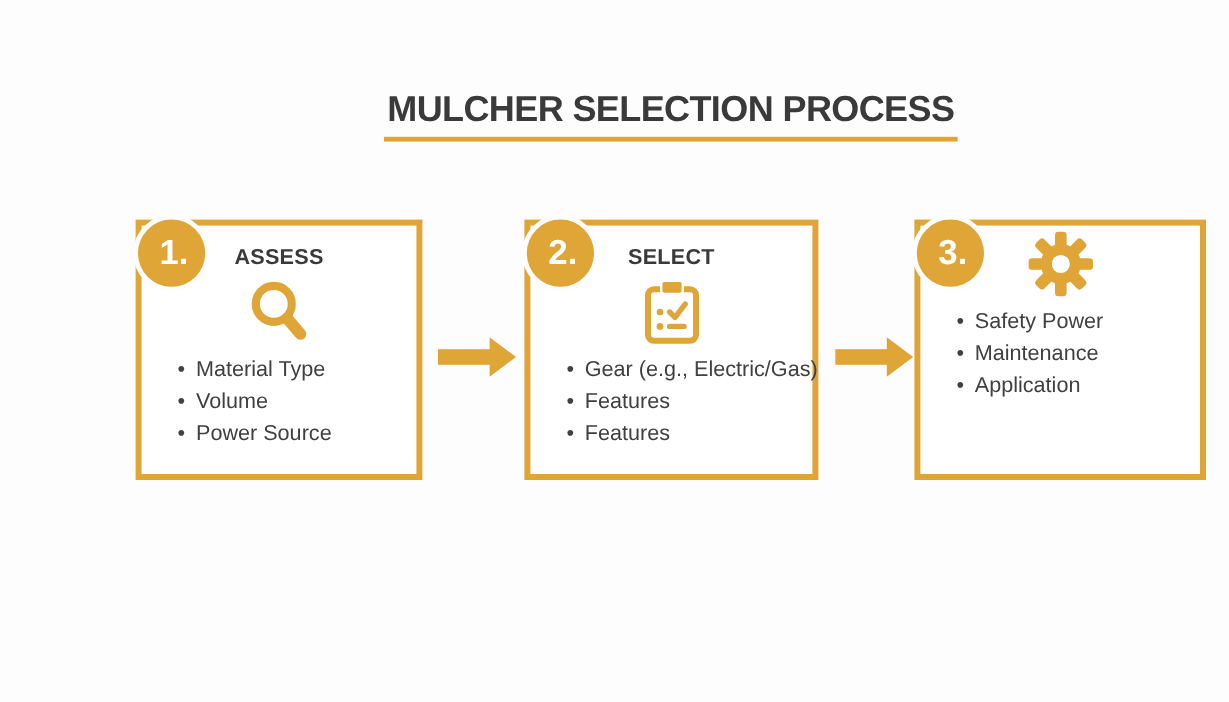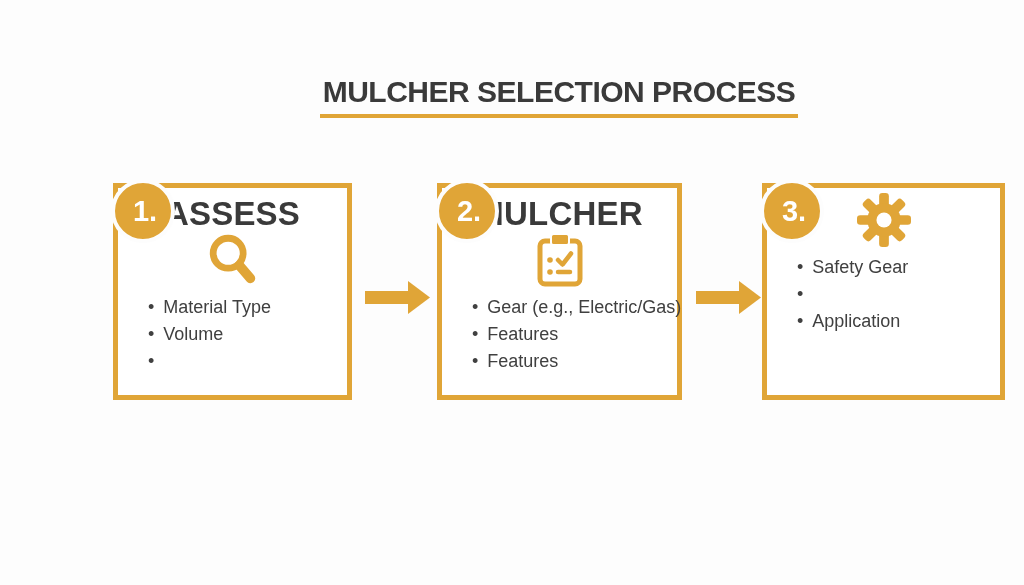--- a/index.html
+++ b/index.html
@@ -22,21 +22,21 @@
     border:5px solid var(--accent);}
   .box1{left:66px;width:239px;}
   .box2{left:390px;width:245px;}
   .box3{left:715px;width:243px;}
 
   .num-circle{position:absolute;left:-7px;top:-9px;width:64px;height:64px;
     background:var(--accent);border:4px solid var(--bg);border-radius:50%;
     display:flex;align-items:center;justify-content:center;z-index:2;}
   .num-circle span{color:#fff;font-weight:bold;font-size:29px;padding-left:4px;}
 
-  .step-heading{margin-top:12px;text-align:center;font-size:33px;line-height:28px;
+  .step-heading{margin-top:12px;text-align:center;font-size:18px;line-height:28px;
     font-weight:bold;color:var(--heading);letter-spacing:0.2px;}
 
   .icon-wrap{margin-top:2px;height:60px;display:flex;align-items:center;
     justify-content:center;color:var(--accent);}
 
   .item-list{margin-top:4px;padding-left:30px;list-style:none;}
   .item-row{display:flex;align-items:baseline;line-height:27px;font-size:18px;
     color:var(--body);white-space:nowrap;}
   .bullet{font-size:18px;margin-right:9px;color:var(--body);}
 
@@ -68,36 +68,37 @@
       <li class="item-row">
           <span class="bullet">•</span>
           <span>Material Type</span>
         </li>
       <li class="item-row">
           <span class="bullet">•</span>
           <span>Volume</span>
         </li>
       <li class="item-row">
           <span class="bullet">•</span>
+          <span>Power Source</span>
         </li>
     </ul>
   </div>
 
   <div class="arrow arrow1">
     <svg width="65" height="33" viewBox="0 0 65 33" aria-hidden="true">
       <rect x="0" y="10" width="45" height="13" fill="currentColor"></rect>
       <polygon points="43,0 65,16.5 43,33" fill="currentColor"></polygon>
     </svg>
   </div>
 
   <div class="step-box box2">
     <div class="num-circle">
       <span>2.</span>
     </div>
-    <div class="step-heading">MULCHER</div>
+    <div class="step-heading">SELECT</div>
     <div class="icon-wrap">
       <svg width="46" height="54" viewBox="0 0 46 54" aria-hidden="true">
         <rect x="3" y="8" width="40" height="43" rx="5" fill="none" stroke="currentColor" stroke-width="5"></rect>
         <rect x="14" y="1" width="18" height="11" rx="2.5" fill="currentColor" stroke="#fff" stroke-width="2"></rect>
         <circle cx="13" cy="27" r="2.8" fill="currentColor"></circle>
         <circle cx="13" cy="39" r="2.8" fill="currentColor"></circle>
         <polyline points="21,27 25.5,31.5 34,20.5" fill="none" stroke="currentColor" stroke-width="4.5" stroke-linecap="round" stroke-linejoin="round"></polyline>
         <line x1="21" y1="39" x2="33" y2="39" stroke="currentColor" stroke-width="4.5" stroke-linecap="round"></line>
       </svg>
     </div>
@@ -140,24 +141,25 @@
           <rect x="20.5" y="0" width="9" height="13" rx="3" transform="rotate(270 25 25)"></rect>
           <rect x="20.5" y="0" width="9" height="13" rx="3" transform="rotate(315 25 25)"></rect>
           <circle cx="25" cy="25" r="15.5"></circle>
         </g>
         <circle cx="25" cy="25" r="7" fill="#fff"></circle>
       </svg>
     </div>
     <ul class="item-list">
       <li class="item-row">
           <span class="bullet">•</span>
-          <span>Safety Gear</span>
+          <span>Safety Power</span>
         </li>
       <li class="item-row">
           <span class="bullet">•</span>
+          <span>Maintenance</span>
         </li>
       <li class="item-row">
           <span class="bullet">•</span>
           <span>Application</span>
         </li>
     </ul>
   </div>
 
 </div>
 

